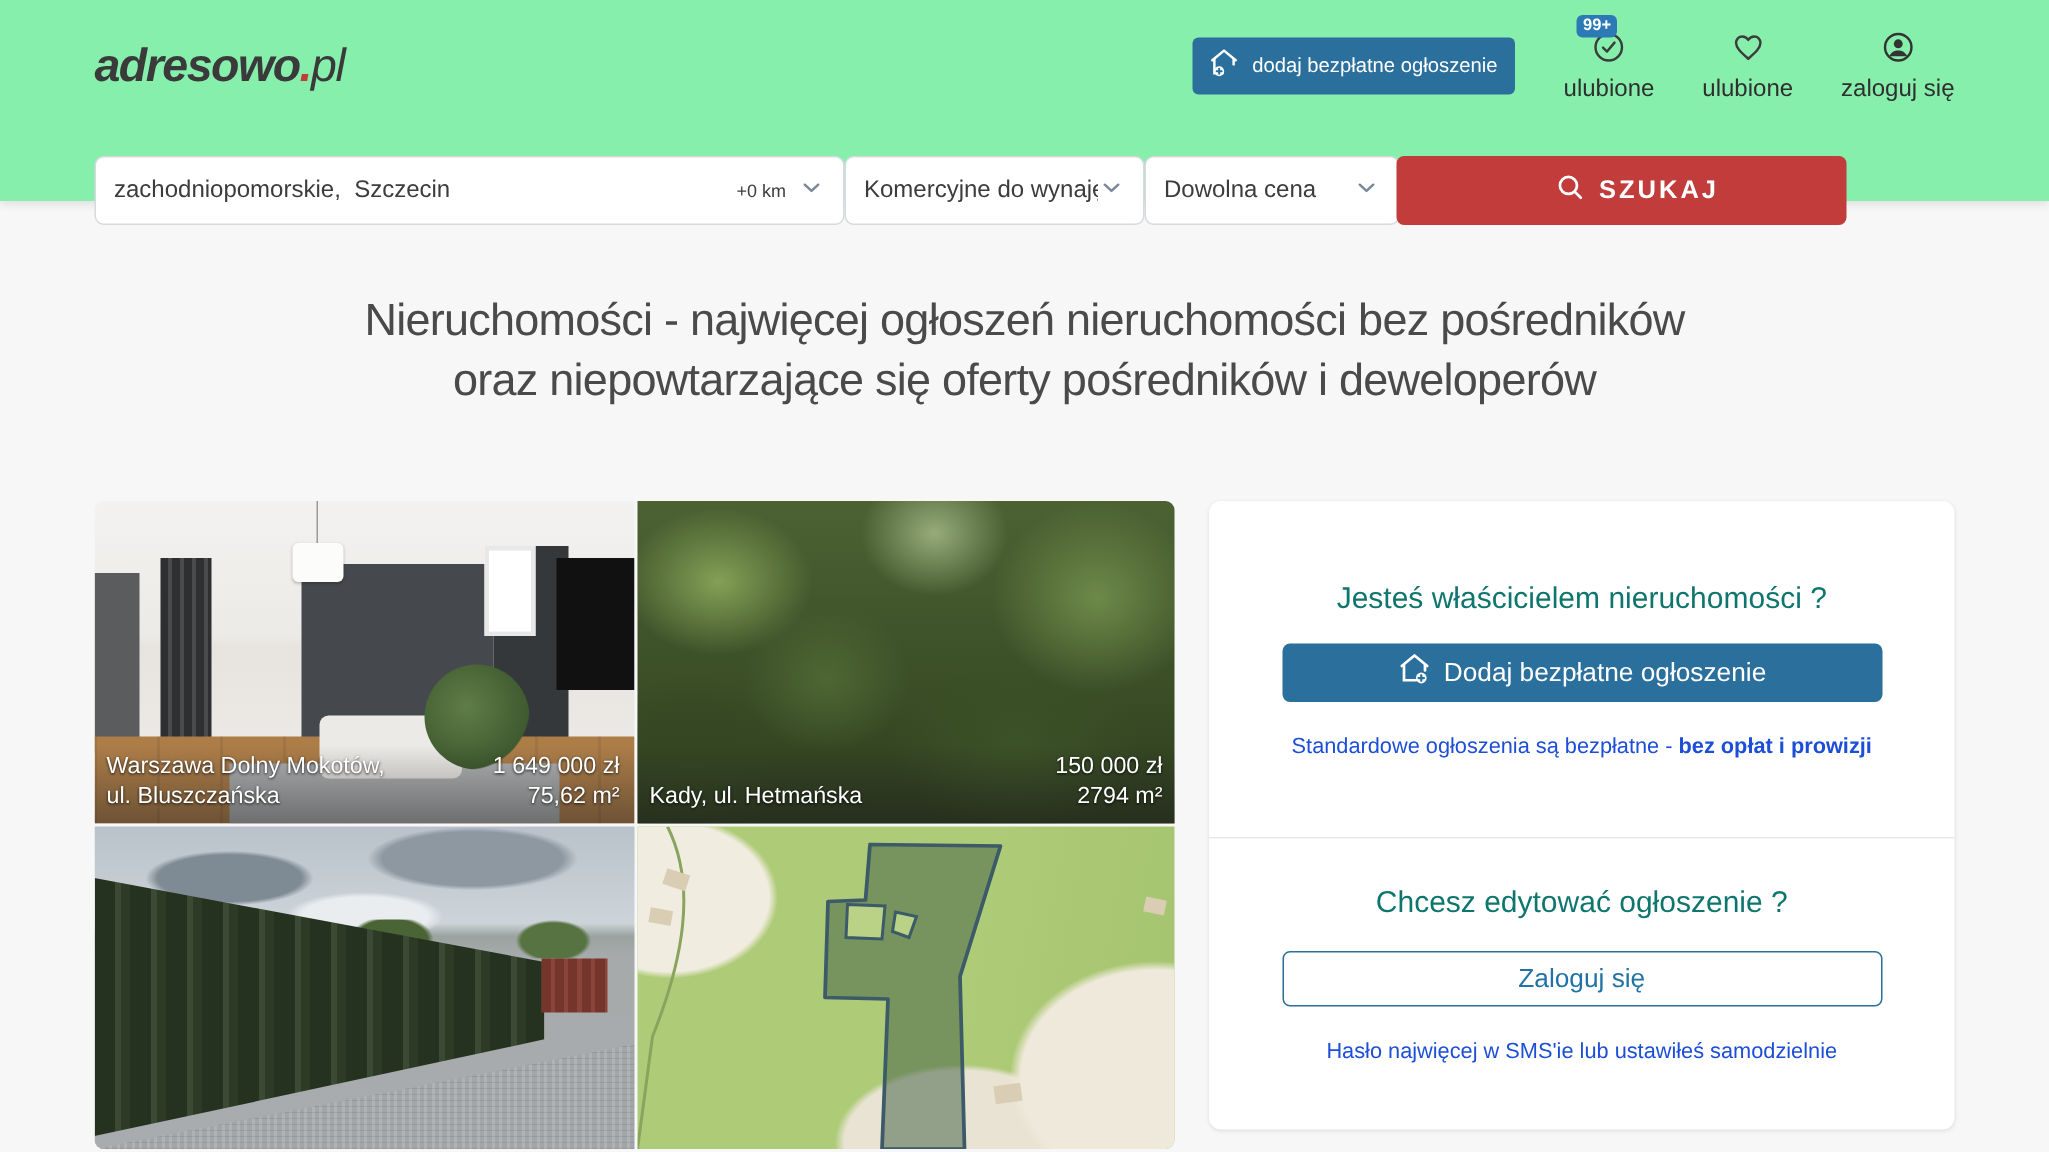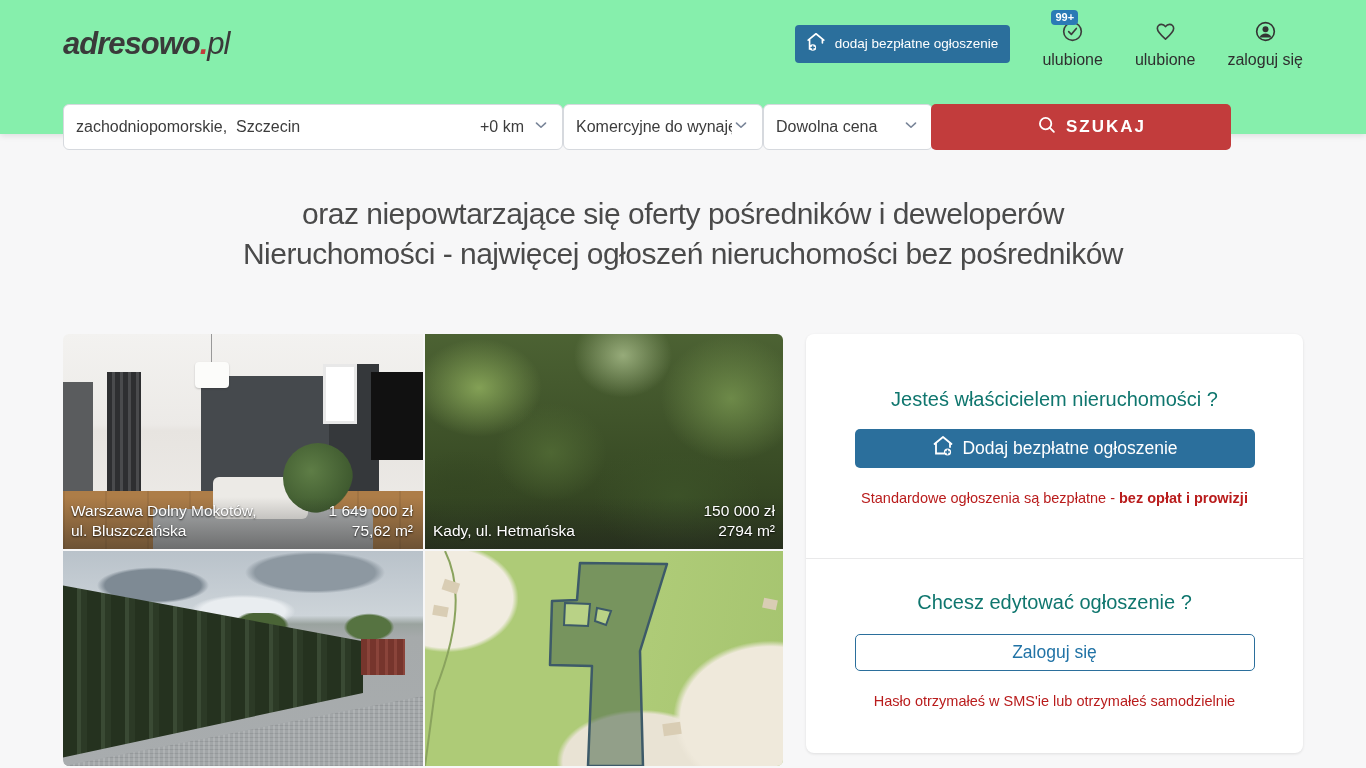--- a/index.html
+++ b/index.html
@@ -23,21 +23,21 @@
   .viewed-wrap { position:relative; }
   .badge { position:absolute; top:-10px; left:9px; background:#2b7ab5; color:#fff; font-size:11px; font-weight:700;
            border-radius:4px; padding:1px 4px 2px; line-height:1.1; }
 
   
   .search-row { display:flex; padding:0 63px; margin-top:40px; }
   .field { background:#fff; border:1px solid #d6d9de; border-radius:6px; height:46px; display:flex;
            align-items:center; padding:0 12px; cursor:pointer; }
   .location { width:500px; }
   .location .val { font-size:16px; color:#3c3c3c; flex:1; white-space:pre; overflow:hidden; }
-  .location .radius { font-size:16px; color:#3c3c3c; margin-right:8px; }
+  .location .radius { font-size:12px; color:#3c3c3c; margin-right:8px; }
   .select-cat { width:200px; }
   .select-price { width:170px; margin-left:0; }
   .field .sel-val { flex:1; font-size:16px; color:#3c3c3c; white-space:nowrap; overflow:hidden; }
   .search-btn { width:300px; height:46px; margin-left:-2px; background:#c23c3c; border:none; border-radius:5px;
                 color:#fff; font-size:17px; font-weight:700; letter-spacing:2px; display:flex; align-items:center;
                 justify-content:center; gap:8px; cursor:pointer; font-family:inherit;padding-left:20px; }
 
   
   .h1 { margin-top:60px; text-align:center; font-size:30px; line-height:40px; font-weight:400;
         color:#4a4a4a; letter-spacing:-0.5px; }
@@ -118,21 +118,21 @@
   .side-sec { text-align:center; }
   .sec1 { padding:54px 48px 52px; border-bottom:1px solid #e9e9ea; }
   .sec2 { padding:32px 48px 44px; }
   .side-h { font-size:20px; font-weight:400; color:#0f766e; }
   .side-btn-blue { margin-top:18px; width:400px; height:39px; background:#2b6f9c; color:#fff; border:none;
     border-radius:5px; font-size:17.5px; display:flex; align-items:center; justify-content:center; gap:7px;
     cursor:pointer; font-family:inherit; margin-left:auto; margin-right:auto; }
   .side-btn-outline { margin-top:20px; width:400px; height:37px; background:#fff; color:#2173a6;
     border:1px solid #2b6f9c; border-radius:5px; font-size:17.5px; display:flex; align-items:center;
     justify-content:center; cursor:pointer; font-family:inherit; margin-left:auto; margin-right:auto; }
-  .side-note { margin-top:22px; font-size:14.5px; color:#b91c1c; }
+  .side-note { margin-top:22px; font-size:14.5px; color:#1d4ed8; }
   .side-note b { font-weight:700; }
 </style>
 </head>
 <body>
 
 <div class="header">
   <div class="top-row">
     <div class="logo"><span class="b">adresowo</span><span class="dot">.</span><span class="tld">pl</span></div>
 
     <div class="nav">
@@ -217,22 +217,22 @@
           <circle cx="10.5" cy="10.5" r="6.2" stroke="#fff" stroke-width="2"></circle>
           <path d="M15.2 15.2 L19.5 19.5" stroke="#fff" stroke-width="2" stroke-linecap="round"></path>
         </svg>
       </span>
       <span>SZUKAJ</span>
     </button>
   </div>
 </div>
 
 <h1 class="h1">
+  <span>Nieruchomości - najwięcej ogłoszeń nieruchomości bez pośredników</span>
   <span>oraz niepowtarzające się oferty pośredników i deweloperów</span>
-  <span>Nieruchomości - najwięcej ogłoszeń nieruchomości bez pośredników</span>
 </h1>
 
 <div class="content">
 
   <div class="grid">
 
     <div class="card ph1">
       <div class="slats"></div>
       <div class="fridge"></div>
       <div class="darkwall"></div>
@@ -310,17 +310,17 @@
         <span>Dodaj bezpłatne ogłoszenie</span>
       </button>
       <div class="side-note"><span>Standardowe ogłoszenia są bezpłatne - </span><b>bez opłat i prowizji</b></div>
     </div>
 
     <div class="side-sec sec2">
       <div class="side-h">Chcesz edytować ogłoszenie ?</div>
       <button class="side-btn-outline">
         <span>Zaloguj się</span>
       </button>
-      <div class="side-note">Hasło otrzymałeś w SMS'ie lub otrzymałeś samodzielnie</div>
+      <div class="side-note">Hasło najwięcej w SMS'ie lub ustawiłeś samodzielnie</div>
     </div>
   </div>
 
 </div>
 
 </body></html>

